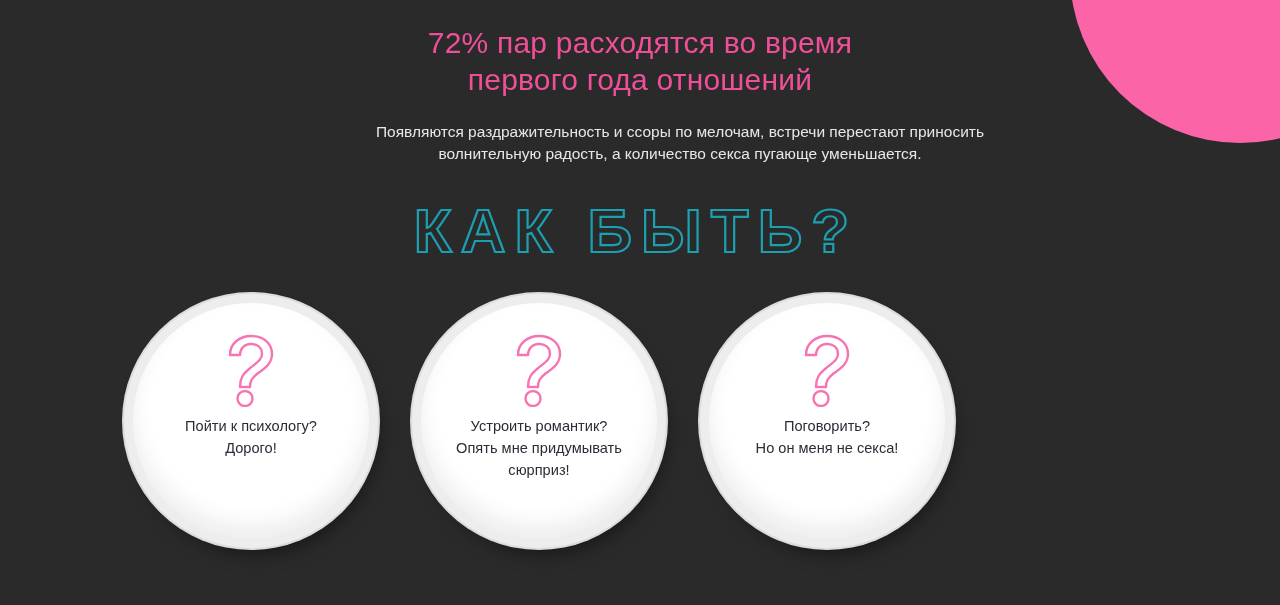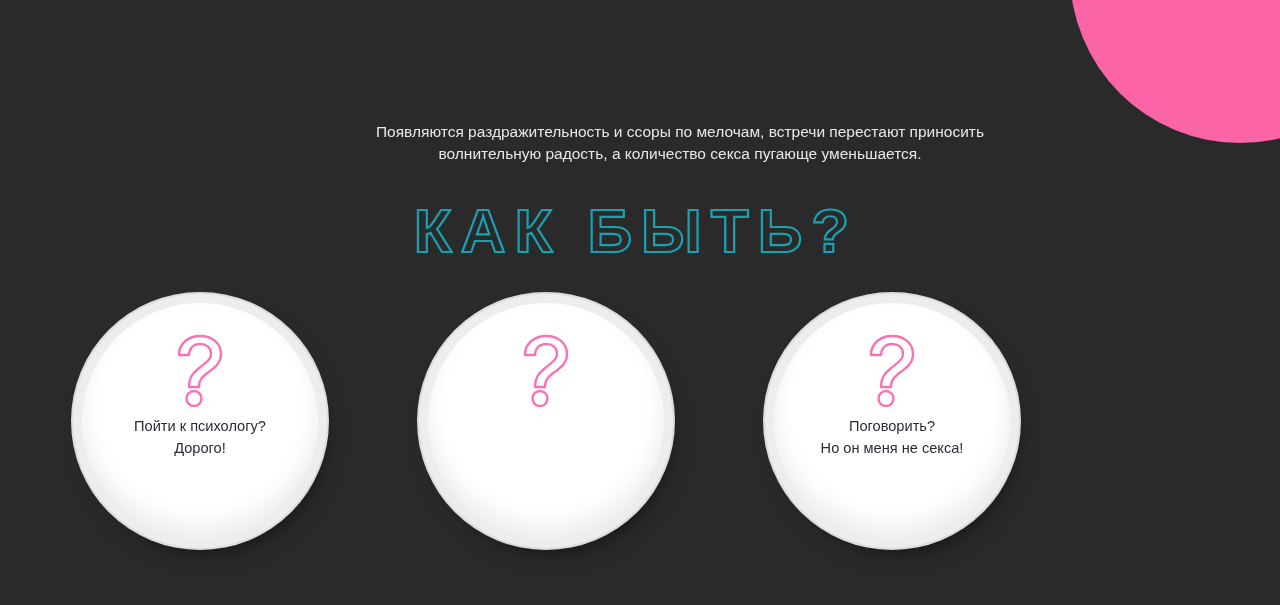--- a/index.html
+++ b/index.html
@@ -78,27 +78,27 @@
     letter-spacing: 9px;
     color: transparent;
     -webkit-text-stroke: 2.2px #1ba0b2;
     text-stroke: 2.2px #1ba0b2;
   }
 
   
   .circles {
     position: absolute;
     top: 303px;
-    left: 8px;
+    left: 1px;
     width: 1076px;
     height: 240px;
     display: flex;
     justify-content: center;
     align-items: flex-start;
-    gap: 110px;
+    gap: 52px;
   }
 
   .bubble {
     position: relative;
     width: 236px;
     height: 236px;
     border-radius: 50%;
     background: #ffffff;
     display: flex;
     flex-direction: column;
@@ -143,20 +143,22 @@
     white-space: pre-line;
   }
 </style>
 </head>
 <body>
 
 <div id="slide">
 
   <div class="corner-blob"></div>
 
+  <div class="headline">72% пар расходятся во время
+первого года отношений</div>
 
   <div class="subtitle">Появляются раздражительность и ссоры по мелочам, встречи перестают приносить
 волнительную радость, а количество секса пугающе уменьшается.</div>
 
   <div class="outline-heading">КАК БЫТЬ?</div>
 
   <div class="circles">
 
     <div class="bubble">
       <svg class="qmark" viewBox="0 0 58 74">
@@ -165,20 +167,23 @@
       </svg>
       <div class="bubble-text">Пойти к психологу?
 Дорого!</div>
     </div>
 
     <div class="bubble">
       <svg class="qmark" viewBox="0 0 58 74">
         <path d="M8 22 C8 10, 18 3, 29 3 C41 3, 50 10, 50 21 C50 31, 42 36, 35 41 C30 45, 28 48, 28 54 L18 54 C18 45, 21 41, 27 36 C34 30, 40 27, 40 21 C40 14, 35 11, 29 11 C22 11, 18 16, 18 22 Z" fill="none" stroke="#f773b4" stroke-width="2.4" stroke-linejoin="round"></path>
         <circle cx="23" cy="65.5" r="7.5" fill="none" stroke="#f773b4" stroke-width="2.4"></circle>
       </svg>
+      <div class="bubble-text">Устроить романтик?
+Опять мне придумывать
+сюрприз!</div>
     </div>
 
     <div class="bubble">
       <svg class="qmark" viewBox="0 0 58 74">
         <path d="M8 22 C8 10, 18 3, 29 3 C41 3, 50 10, 50 21 C50 31, 42 36, 35 41 C30 45, 28 48, 28 54 L18 54 C18 45, 21 41, 27 36 C34 30, 40 27, 40 21 C40 14, 35 11, 29 11 C22 11, 18 16, 18 22 Z" fill="none" stroke="#f773b4" stroke-width="2.4" stroke-linejoin="round"></path>
         <circle cx="23" cy="65.5" r="7.5" fill="none" stroke="#f773b4" stroke-width="2.4"></circle>
       </svg>
       <div class="bubble-text">Поговорить?
 Но он меня не секса!</div>
     </div>

